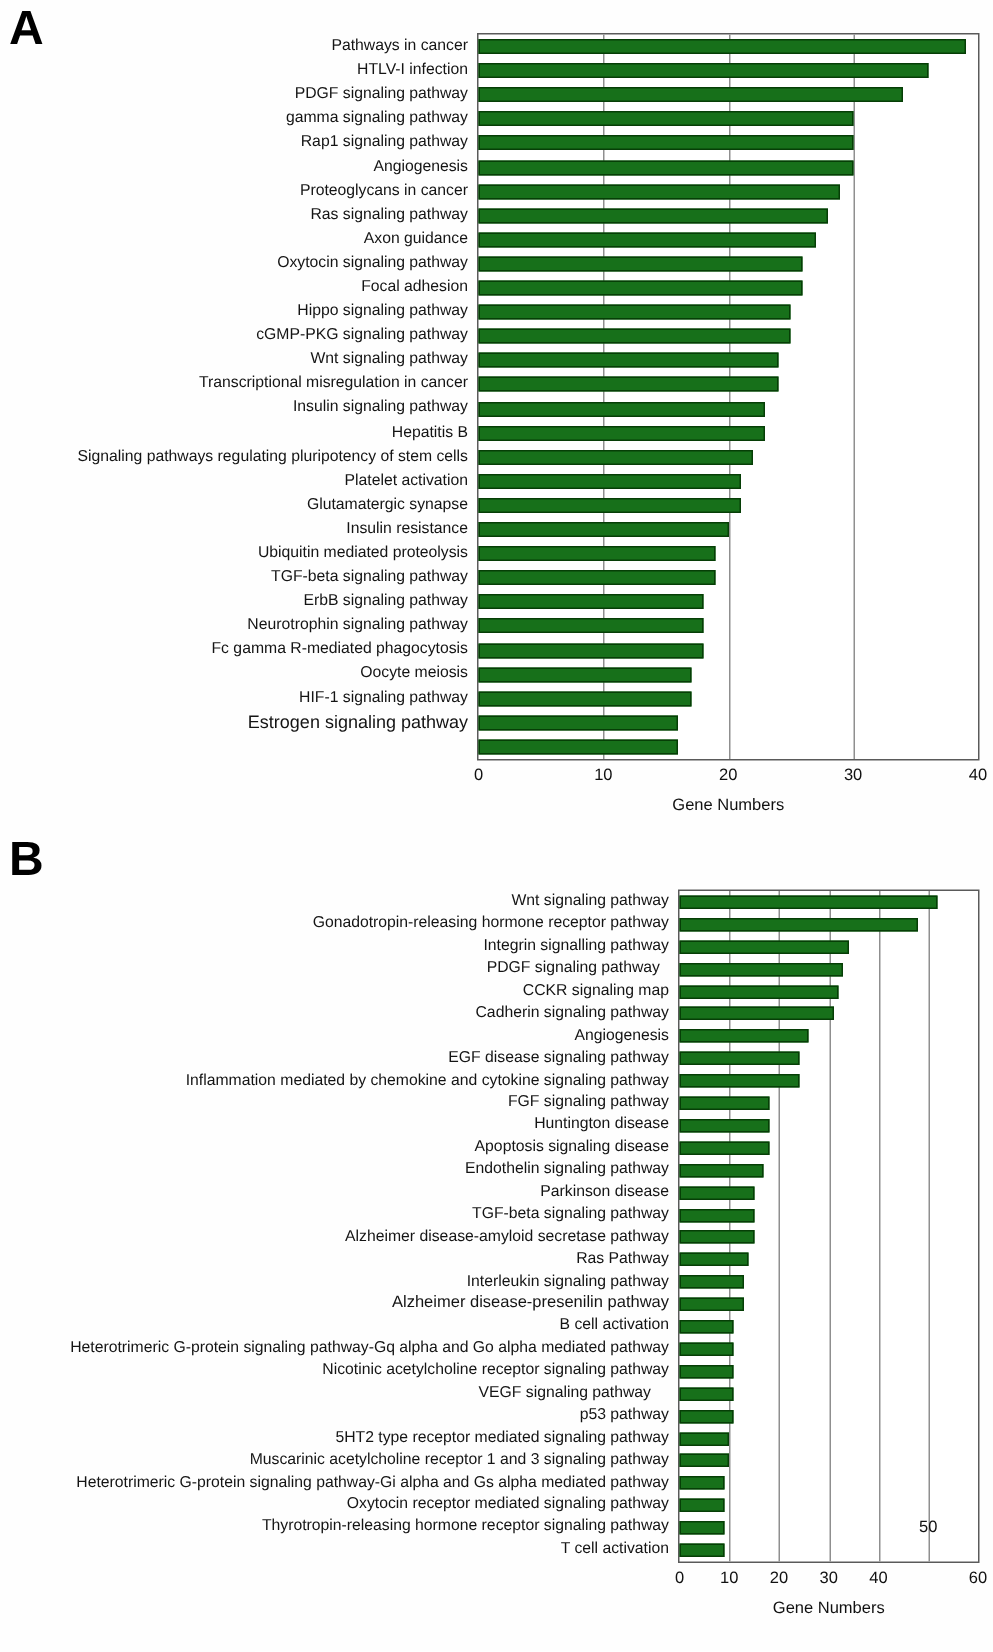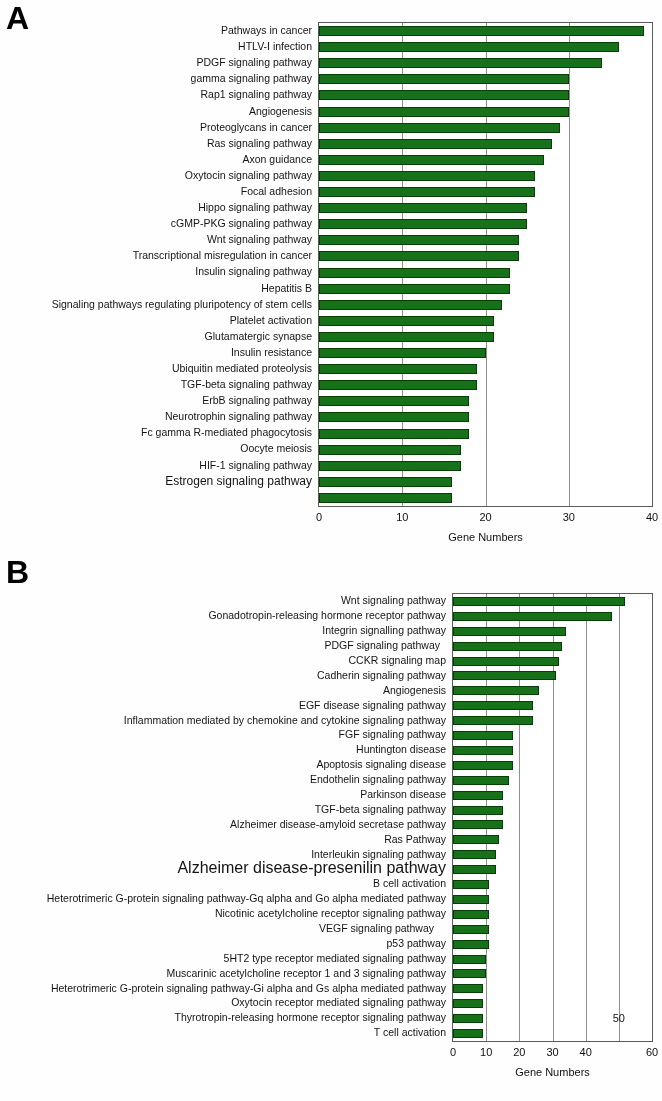--- a/index.html
+++ b/index.html
@@ -103,21 +103,21 @@
         <div class="cat-row" style="height: 14.9px; padding-right: 6px; font-size: 10.5px;">Inflammation mediated by chemokine and cytokine signaling pathway</div>
         <div class="cat-row" style="height: 14.9px; padding-right: 6px; font-size: 10.5px;">FGF signaling pathway</div>
         <div class="cat-row" style="height: 14.9px; padding-right: 6px; font-size: 10.5px;">Huntington disease</div>
         <div class="cat-row" style="height: 14.9px; padding-right: 6px; font-size: 10.5px;">Apoptosis signaling disease</div>
         <div class="cat-row" style="height: 14.9px; padding-right: 6px; font-size: 10.5px;">Endothelin signaling pathway</div>
         <div class="cat-row" style="height: 14.9px; padding-right: 6px; font-size: 10.5px;">Parkinson disease</div>
         <div class="cat-row" style="height: 14.9px; padding-right: 6px; font-size: 10.5px;">TGF-beta signaling pathway</div>
         <div class="cat-row" style="height: 14.9px; padding-right: 6px; font-size: 10.5px;">Alzheimer disease-amyloid secretase pathway</div>
         <div class="cat-row" style="height: 14.9px; padding-right: 6px; font-size: 10.5px;">Ras Pathway</div>
         <div class="cat-row" style="height: 14.9px; padding-right: 6px; font-size: 10.5px;">Interleukin signaling pathway</div>
-        <div class="cat-row" style="height: 14.9px; padding-right: 6px; font-size: 16px;">Alzheimer disease-presenilin pathway</div>
+        <div class="cat-row" style="height: 14.9px; padding-right: 6px; font-size: 11px;">Alzheimer disease-presenilin pathway</div>
         <div class="cat-row" style="height: 14.9px; padding-right: 6px; font-size: 10.5px; margin-left: 20px;">B cell activation</div>
         <div class="cat-row" style="height: 14.9px; padding-right: 6px; font-size: 10.5px;">Heterotrimeric G-protein signaling pathway-Gq alpha and Go alpha mediated pathway</div>
         <div class="cat-row" style="height: 14.9px; padding-right: 6px; font-size: 10.5px;">Nicotinic acetylcholine receptor signaling pathway</div>
         <div class="cat-row" style="height: 14.9px; padding-right: 18px; font-size: 10.5px;">VEGF signaling pathway</div>
         <div class="cat-row" style="height: 14.9px; padding-right: 6px; font-size: 10.5px;">p53 pathway</div>
         <div class="cat-row" style="height: 14.9px; padding-right: 6px; font-size: 10.5px;">5HT2 type receptor mediated signaling pathway</div>
         <div class="cat-row" style="height: 14.9px; padding-right: 6px; font-size: 10.5px;">Muscarinic acetylcholine receptor 1 and 3 signaling pathway</div>
         <div class="cat-row" style="height: 14.9px; padding-right: 6px; font-size: 10.5px;">Heterotrimeric G-protein signaling pathway-Gi alpha and Gs alpha mediated pathway</div>
         <div class="cat-row" style="height: 14.9px; padding-right: 6px; font-size: 10.5px;">Oxytocin receptor mediated signaling pathway</div>
         <div class="cat-row" style="height: 14.9px; padding-right: 6px; font-size: 10.5px;">Thyrotropin-releasing hormone receptor signaling pathway</div>

